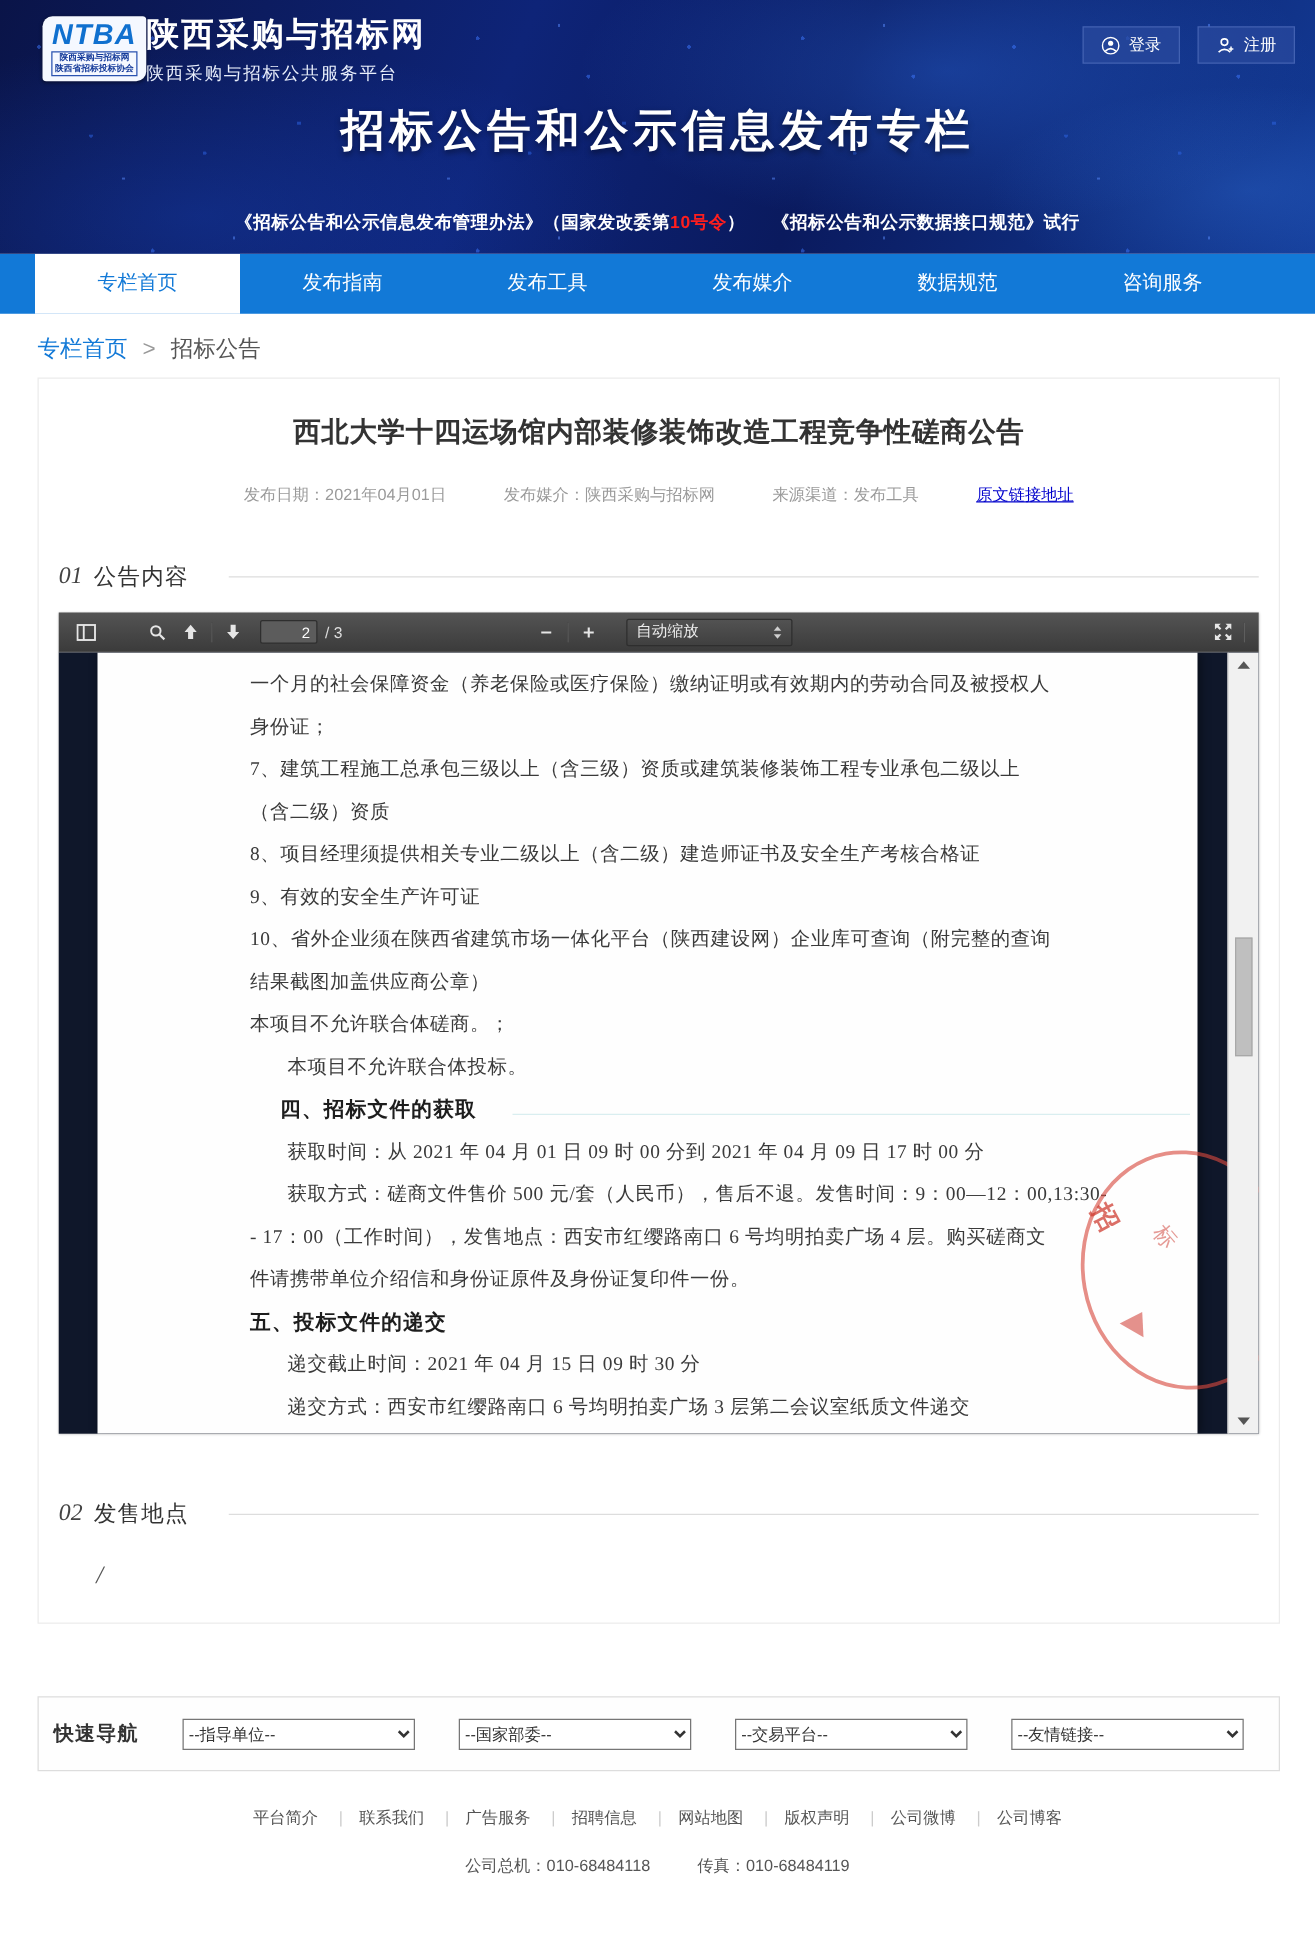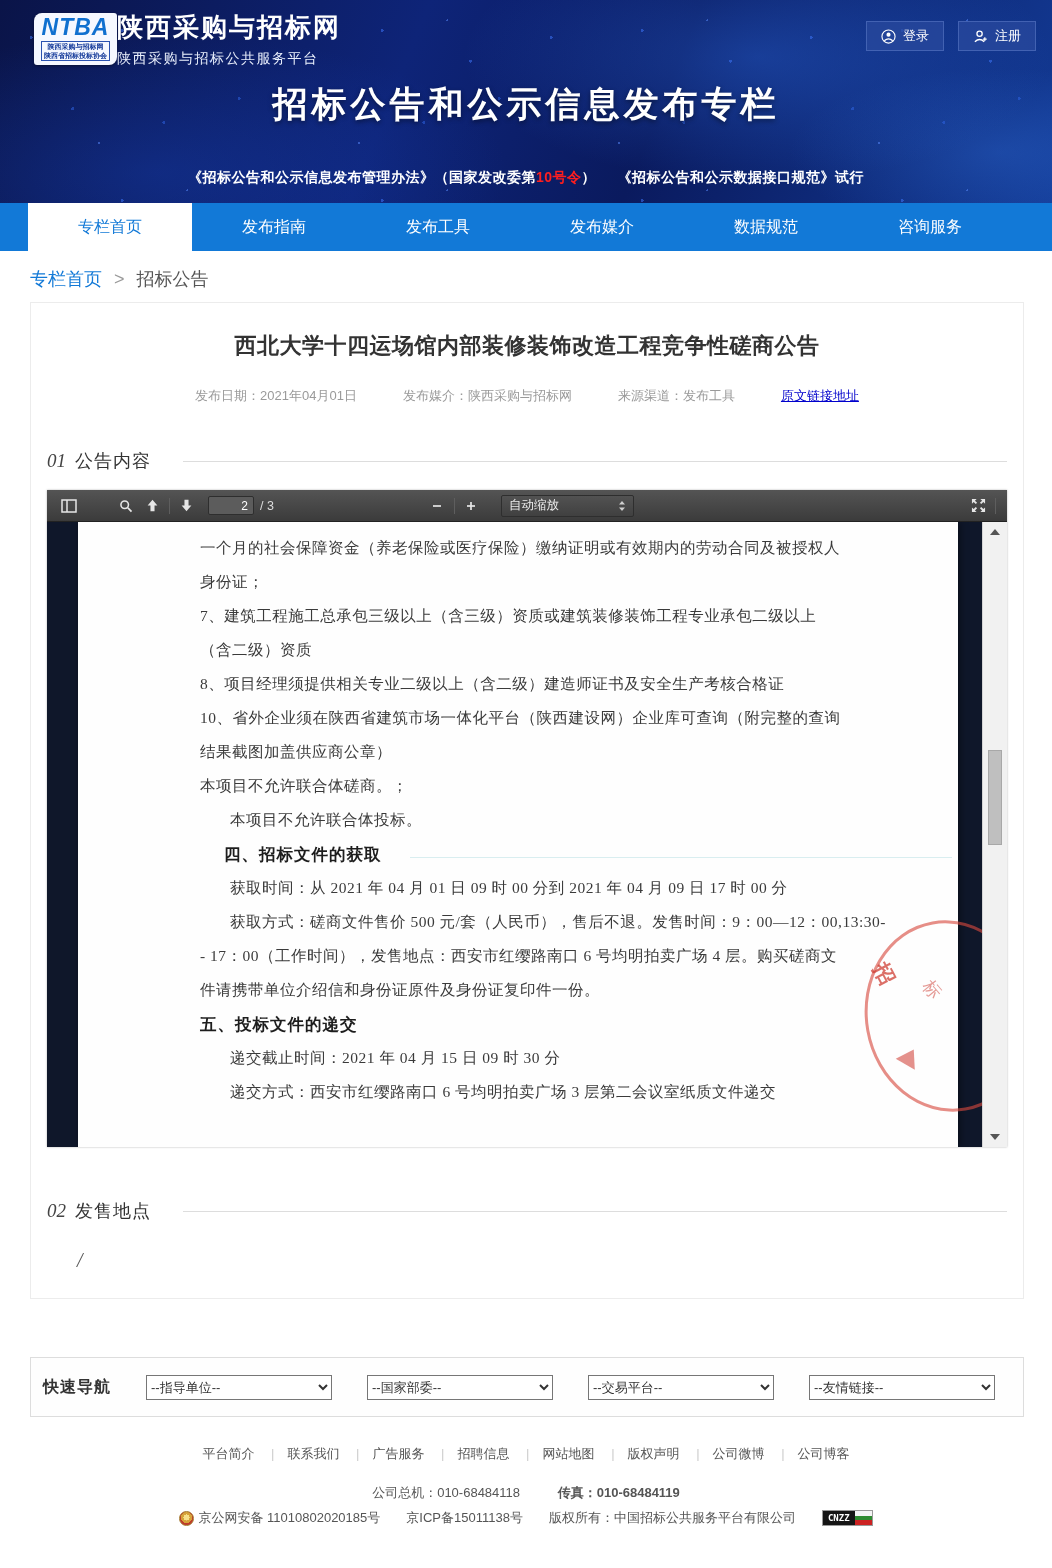--- a/index.html
+++ b/index.html
@@ -93,21 +93,21 @@
   
   .quick-nav { margin:58px 28px 0 30px; border:1px solid #ddd; background:#fefefe; height:60px; display:flex; align-items:center; padding-left:12px; }
   .qn-label { font-size:16px; font-weight:bold; color:#333; letter-spacing:1px; }
   .qn-select { width:186px; height:25px; margin-left:35px; font-size:13px; color:#333; border:1px solid #767676; background:#fff; font-family:inherit; }
   
   .footer { text-align:center; margin-top:28px; }
   .f-links { font-size:13px; color:#555; }
   .f-link { cursor:pointer; }
   .f-link + .f-link::before { content:"|"; color:#ccc; margin:0 13px; cursor:default; }
   .f-phone { margin-top:21px; font-size:13px; color:#555; }
-  .f-phone span + span { margin-left:34px;font-weight:bold; }
+  .f-phone span + span { margin-left:34px; }
   .f-beian { margin-top:7px; font-size:13px; color:#555; display:flex; justify-content:center; align-items:center; gap:26px; }
   .beian-item { display:flex; align-items:center; gap:4px; }
   .badge-icon { width:15px; height:15px; border-radius:50%; display:inline-block;
     background: radial-gradient(circle at 50% 42%, #f7e08a 0 30%, #d6a23a 31% 55%, #bf3a2b 56% 100%); border:1px solid #a3762a; }
   .cnzz { display:inline-flex; border:1px solid #999; height:16px; cursor:pointer; }
   .cnzz-label { background:#151515; color:#fff; font-size:9px; font-weight:bold; padding:2px 5px; font-family:"DejaVu Sans Mono",monospace; line-height:11px; }
   .cnzz-flag { width:17px; background:linear-gradient(#f4f4f4 0 33%, #2e8b31 33% 66%, #cc2222 66% 100%); }
 </style>
 </head>
 <body>
@@ -263,20 +263,21 @@
   <div class="line">一个月的社会保障资金（养老保险或医疗保险）缴纳证明或有效期内的劳动合同及被授权人</div>
 
   <div class="line">身份证；</div>
 
   <div class="line">7、建筑工程施工总承包三级以上（含三级）资质或建筑装修装饰工程专业承包二级以上</div>
 
   <div class="line">（含二级）资质</div>
 
   <div class="line">8、项目经理须提供相关专业二级以上（含二级）建造师证书及安全生产考核合格证</div>
 
+  <div class="line">9、有效的安全生产许可证</div>
 
   <div class="line">10、省外企业须在陕西省建筑市场一体化平台（陕西建设网）企业库可查询（附完整的查询</div>
 
   <div class="line">结果截图加盖供应商公章）</div>
 
   <div class="line">本项目不允许联合体磋商。；</div>
 
   <div class="line indent">本项目不允许联合体投标。</div>
 
   <div class="line heading h-rule">四、招标文件的获取</div>
@@ -356,25 +357,13 @@
   <span class="f-link">版权声明</span>
 
   <span class="f-link">公司微博</span>
 
   <span class="f-link">公司博客</span>
 </div>
   <div class="f-phone">
     <span>公司总机：010-68484118</span>
     <span>传真：010-68484119</span>
   </div>
-  <div class="f-beian">
-    <span class="beian-item">
-      <span class="badge-icon"></span>
-      <span>京公网安备 11010802020185号</span>
-    </span>
-    <span>京ICP备15011138号</span>
-    <span>版权所有：中国招标公共服务平台有限公司</span>
-    <span class="cnzz">
-      <span class="cnzz-label">CNZZ</span>
-      <span class="cnzz-flag"></span>
-    </span>
-  </div>
 </footer>
 
 </body></html>

